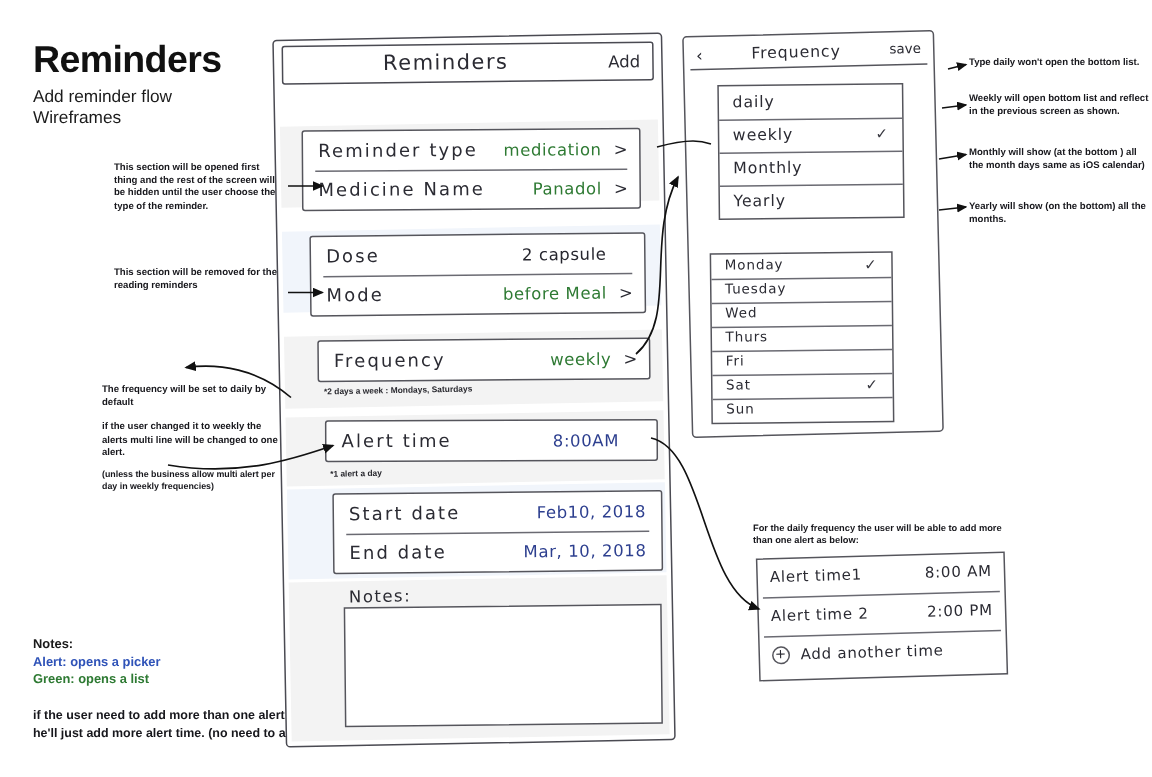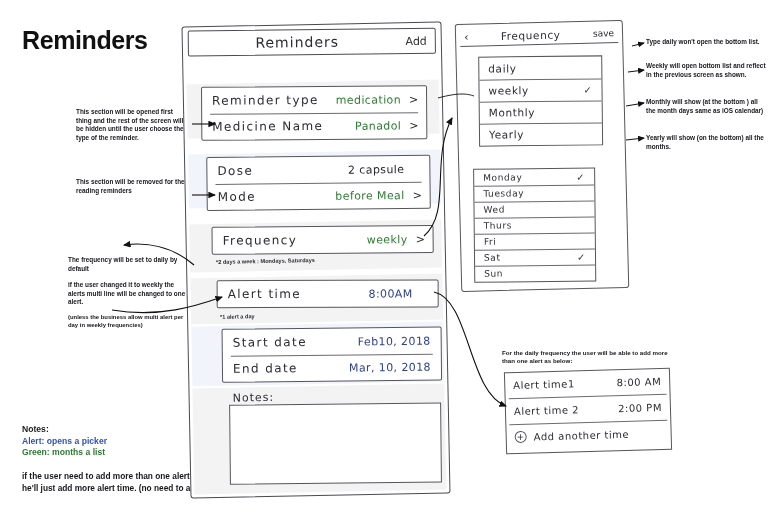--- a/index.html
+++ b/index.html
@@ -110,37 +110,41 @@
   }
   #alerts-caption { position:absolute; left: 502px; top: 349px; width: 180px; font-size: 6.2px; font-weight:700; line-height: 8.4px; }
 
   svg.arrows { position: absolute; left: 0; top: 0; width: 768px; height: 518px; pointer-events: none; }
 </style>
 </head>
 <body>
 
 <div id="title-block">
   <div id="page-title">Reminders</div>
+  <div id="page-subtitle">
+    <span>Add reminder flow</span><br>
+    <span>Wireframes</span>
+  </div>
 </div>
 
 <div class="anno" style="left:76px; top:108px; width:112px;">This section will be opened first thing and the rest of the screen will be hidden until the user choose the type of the reminder.</div>
 <div class="anno" style="left:76px; top:178px; width:112px;">This section will be removed for the reading reminders</div>
 <div class="anno" style="left:68px; top:256px; width:124px;">The frequency will be set to daily by default</div>
 <div class="anno" style="left:68px; top:281px; width:124px;">if the user changed it to weekly the alerts multi line will be changed to one alert.</div>
 <div class="anno small" style="left:68px; top:313px; width:124px;">(unless the business allow multi alert per day in weekly frequencies)</div>
 
 <div class="anno" style="left:646px; top:38px; width:120px;">Type daily won't open the bottom list.</div>
 <div class="anno" style="left:646px; top:62px; width:120px;">Weekly will open bottom list and reflect in the previous screen as shown.</div>
 <div class="anno" style="left:646px; top:98px; width:120px;">Monthly will show (at the bottom ) all the month days same as iOS calendar)</div>
 <div class="anno" style="left:646px; top:134px; width:120px;">Yearly will show (on the bottom) all the months.</div>
 
 <div id="notes-block">
   <div>Notes:</div>
   <div class="blue">Alert: opens a picker</div>
-  <div class="green">Green: months a list</div>
+  <div class="green">Green: opens a list</div>
 </div>
 <div id="notes-extra">
   <div>if the user need to add more than one alert per day,</div>
   <div>he'll just add more alert time. (no need to add «per»)</div>
 </div>
 
 <div id="phone-main">
   <div class="body"></div>
 
   <div class="navbar">

